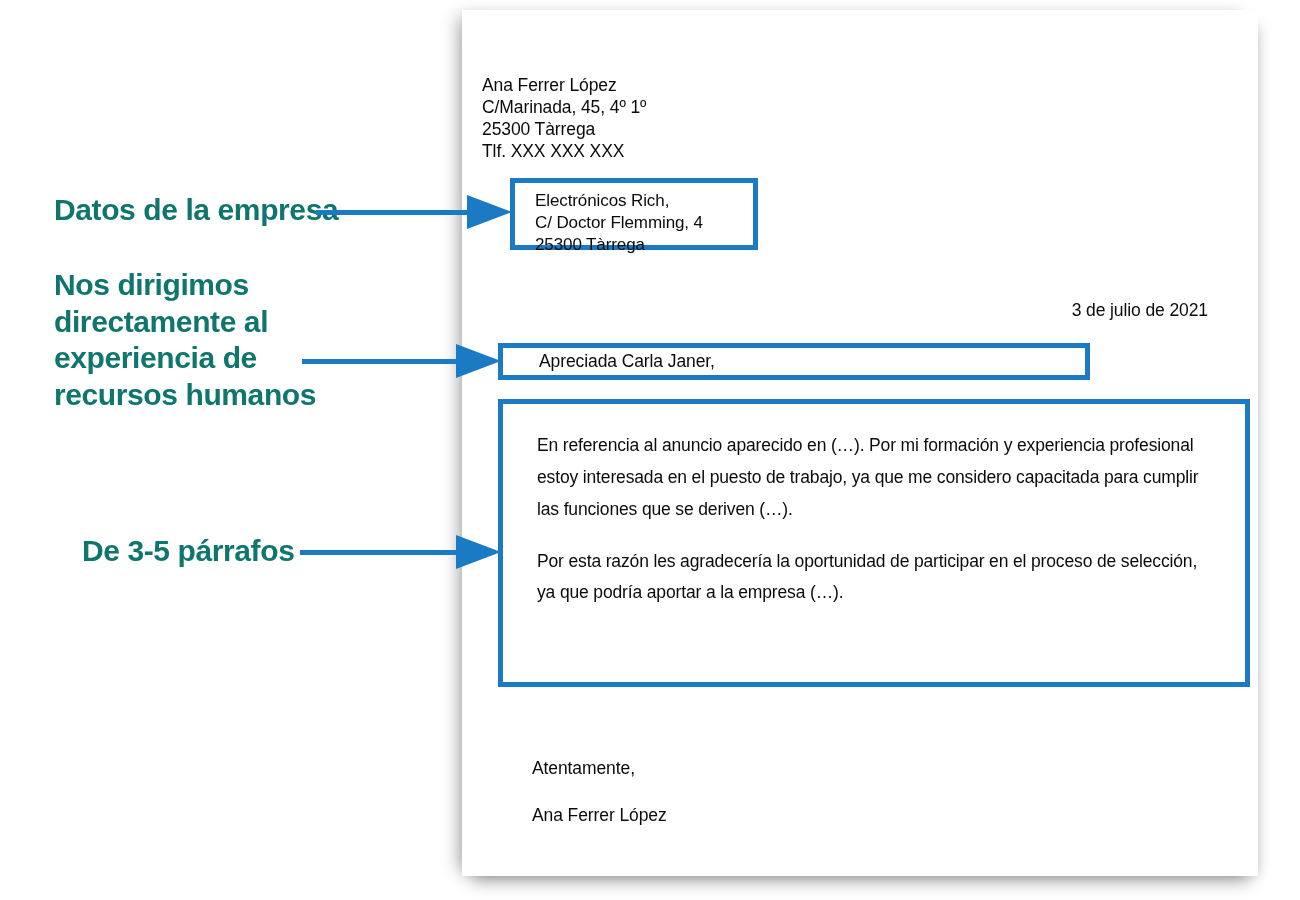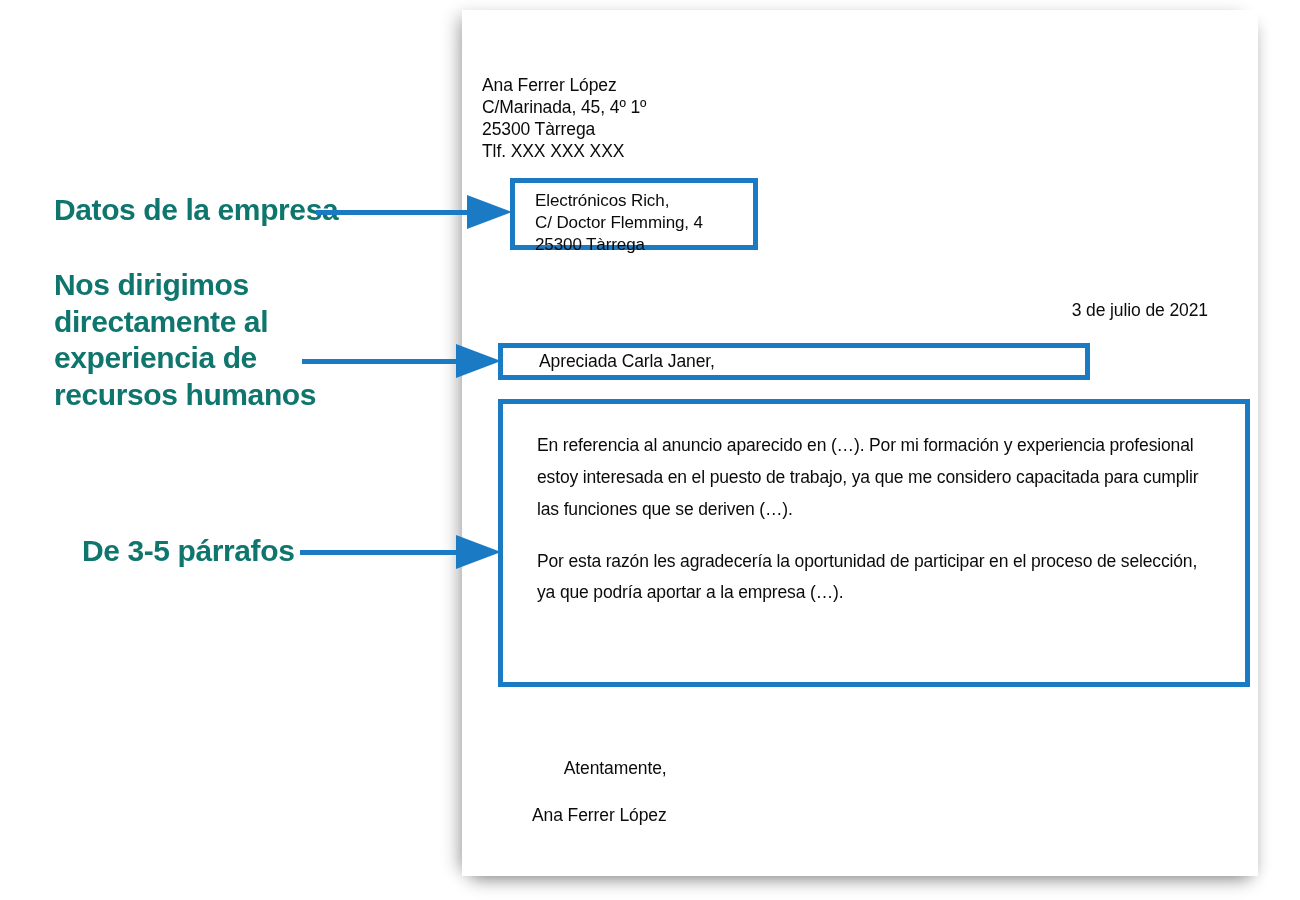--- a/index.html
+++ b/index.html
@@ -112,21 +112,20 @@
   #body-box p:last-child { margin-bottom: 14px; }
 
   
   #closing-block {
     position: absolute;
     left: 532px;
     top: 758px;
     font-size: 17.5px;
     color: #0b0b0b;
     letter-spacing: -0.1px;
-    text-align: right;
   }
   #closing-block .sign-off { margin-bottom: 26px; }
 
   
   .annotation {
     position: absolute;
     color: #0f766e;
     font-weight: bold;
     font-size: 30px;
     line-height: 1.22;

